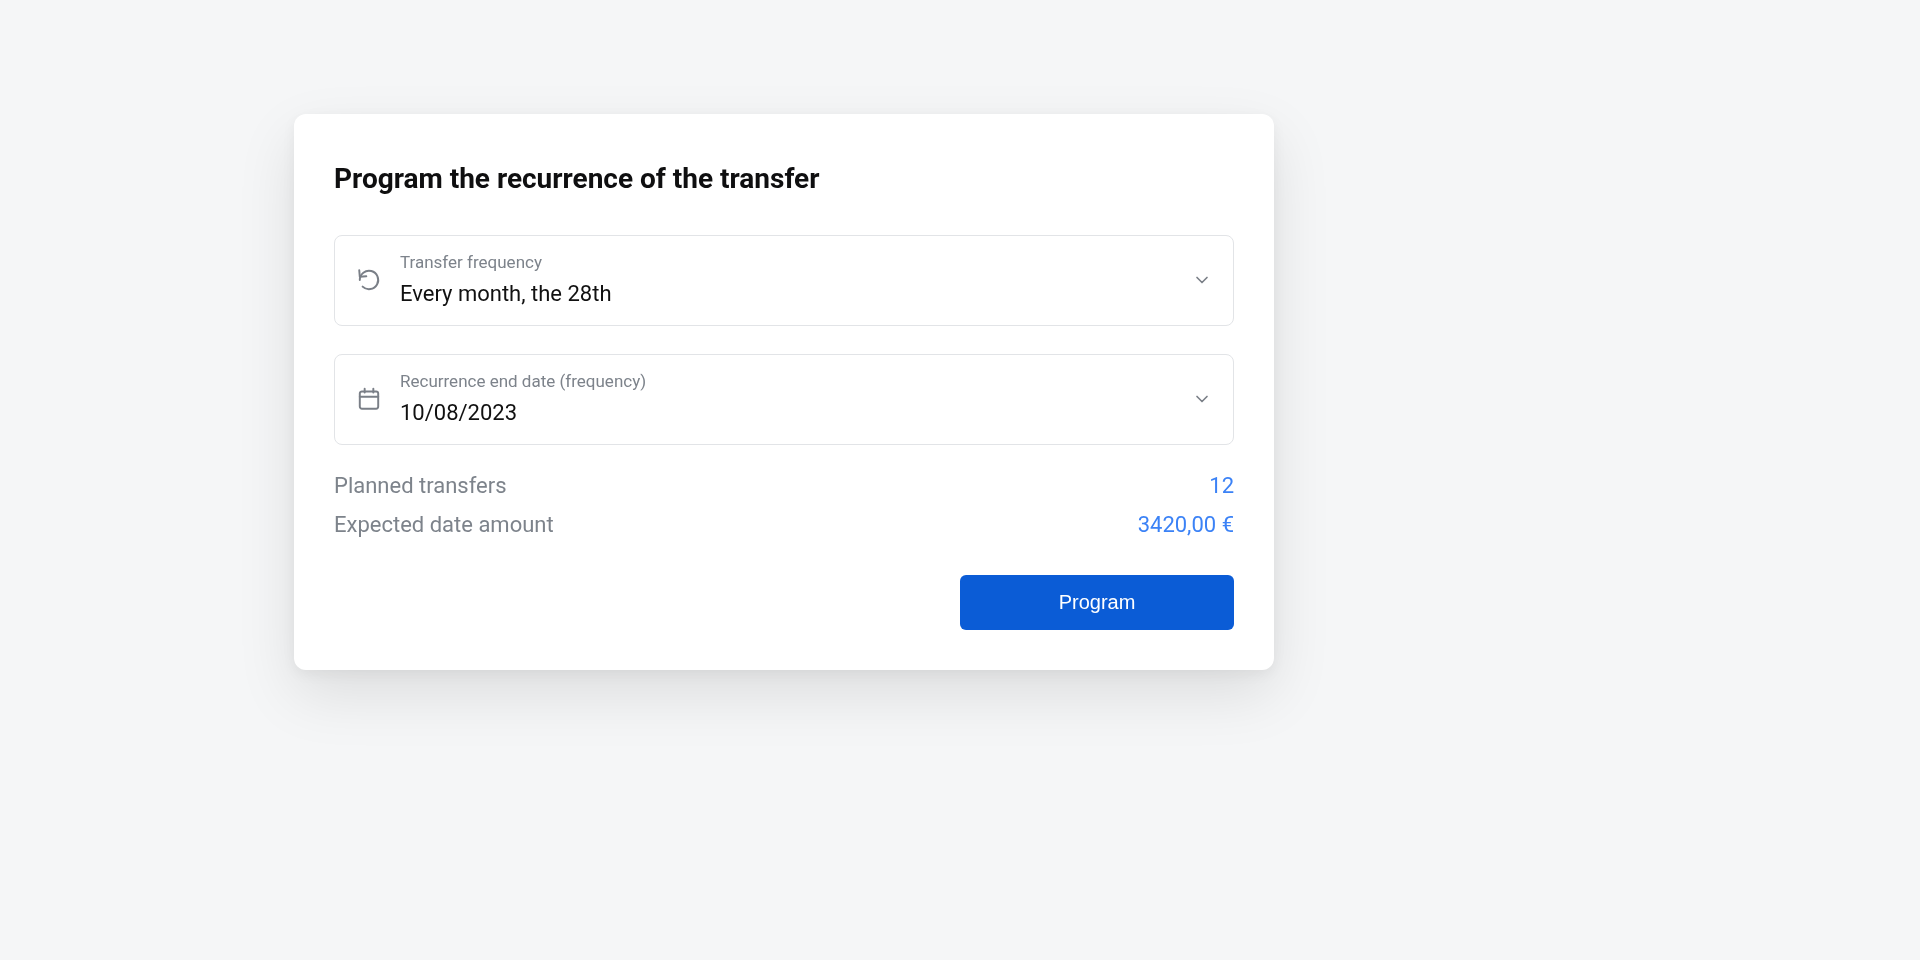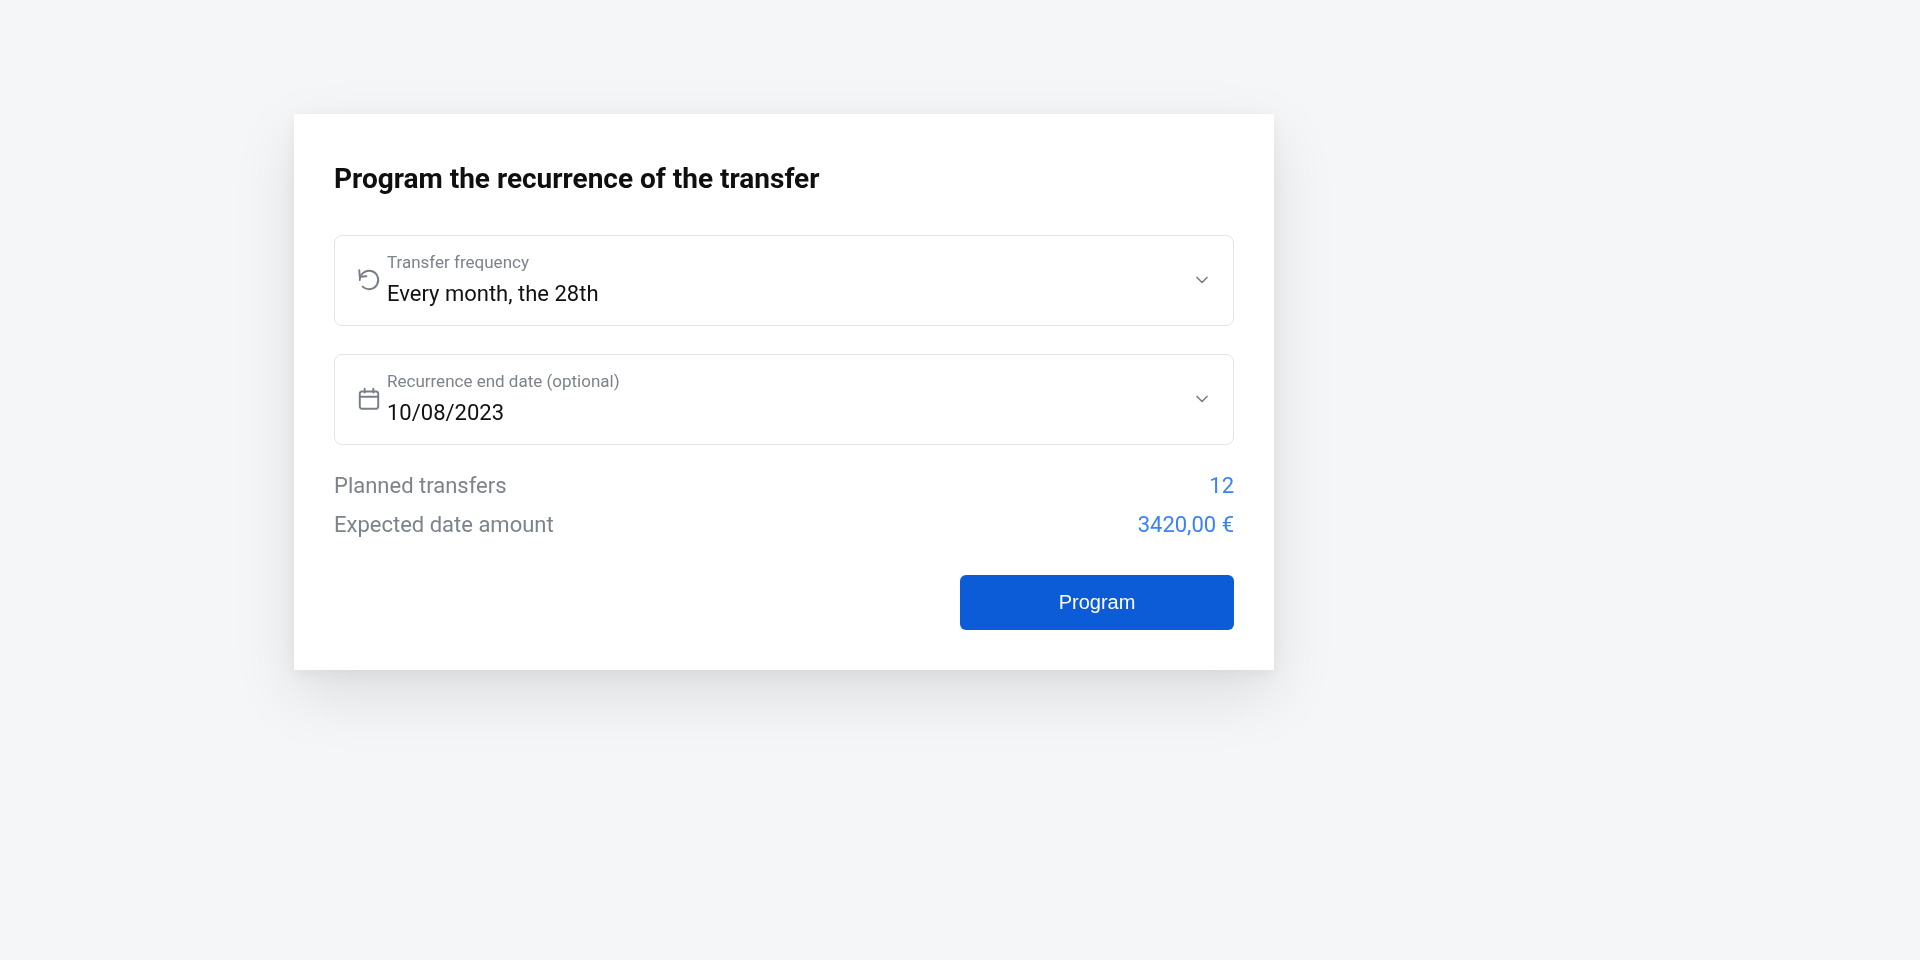--- a/index.html
+++ b/index.html
@@ -8,39 +8,39 @@
     background: #f5f6f7;
     font-family: -apple-system, BlinkMacSystemFont, "Segoe UI", Roboto, Helvetica, Arial, sans-serif;
     color: #111;
   }
   .card {
     position: absolute;
     left: 294px;
     top: 114px;
     width: 980px;
     background: #fff;
-    border-radius: 0;
+    border-radius: 12px;
     box-shadow: 0 24px 60px rgba(0,0,0,0.10), 0 4px 14px rgba(0,0,0,0.05);
     padding: 48px 40px 40px 40px;
   }
   .title {
     font-size: 28px;
     font-weight: 700;
     color: #0f0f10;
     margin-bottom: 40px;
   }
   .field {
     width: 100%;
     border: 1px solid #e2e4e7;
     border-radius: 8px;
     background: #fff;
     display: flex;
     align-items: center;
     padding: 16px 20px;
-    gap: 4px;
+    gap: 17px;
     margin-bottom: 28px;
     cursor: pointer;
   }
   .field .icon {
     width: 28px;
     height: 28px;
     flex: 0 0 28px;
     color: #7a7f87;
     display: flex;
     align-items: center;
@@ -128,21 +128,21 @@
   <div class="field">
     <span class="icon">
       <svg viewBox="0 0 24 24" width="26" height="26" fill="none" stroke="currentColor" stroke-width="1.8" stroke-linecap="round" stroke-linejoin="round">
         <rect x="3.5" y="5" width="17" height="16" rx="2"></rect>
         <line x1="3.5" y1="10" x2="20.5" y2="10"></line>
         <line x1="8" y1="2.5" x2="8" y2="6"></line>
         <line x1="16" y1="2.5" x2="16" y2="6"></line>
       </svg>
     </span>
     <div class="texts">
-      <div class="label">Recurrence end date (optional)</div>
+      <div class="label">Recurrence end date (frequency)</div>
       <div class="value">10/08/2023</div>
     </div>
     <span class="chev">
       <svg viewBox="0 0 24 24" width="20" height="20" fill="none" stroke="currentColor" stroke-width="2" stroke-linecap="round" stroke-linejoin="round">
         <polyline points="6 9 12 15 18 9"></polyline>
       </svg>
     </span>
   </div>
 
   <div class="summary">

